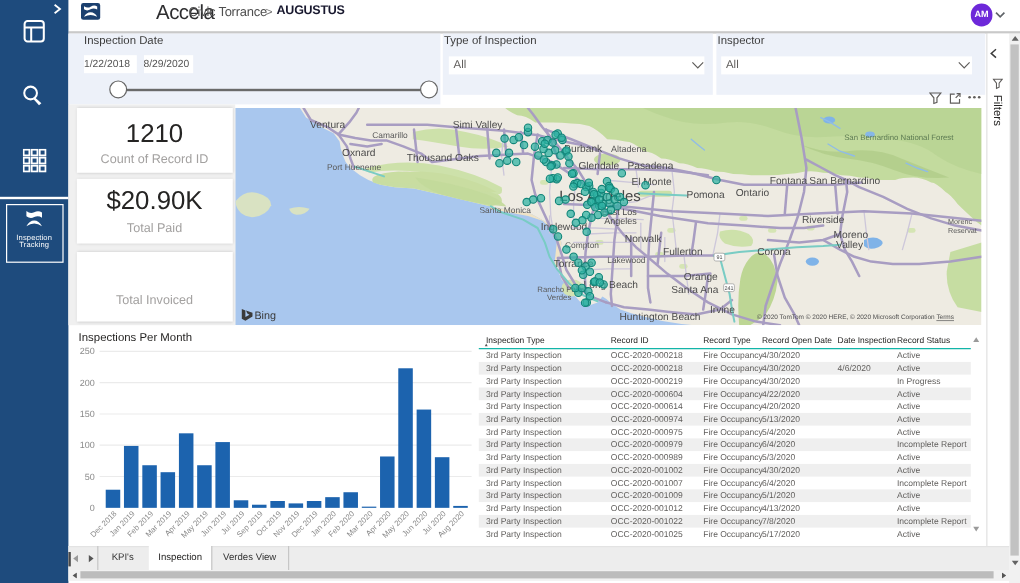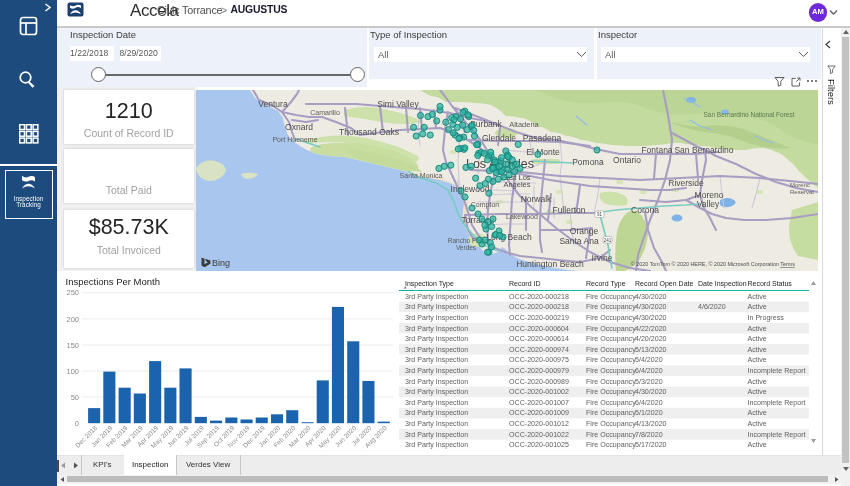--- a/index.html
+++ b/index.html
@@ -96,22 +96,22 @@
       <circle cx="6" cy="2" r="1.1" fill="#605e5c"></circle>
       <circle cx="10" cy="2" r="1.1" fill="#605e5c"></circle>
     </svg>
 
 <div class="abs" style="left:57px;top:87px;width:139px;height:184px;background:#f0f0f0;"></div>
 <div class="abs" style="left:63.5px;top:90px;width:130.5px;height:53.5px;background:#fff;box-shadow:0 0 2.5px rgba(0,0,0,0.18);"></div>
 <div class="abs" style="left:63.5px;top:149px;width:130.5px;height:53.5px;background:#fff;box-shadow:0 0 2.5px rgba(0,0,0,0.18);"></div>
 <div class="abs" style="left:63.5px;top:209.5px;width:130.5px;height:58.5px;background:#fff;box-shadow:0 0 2.5px rgba(0,0,0,0.18);"></div>
 <div class="abs" style="left:63.5px;top:99px;width:130.5px;text-align:center;font-size:21.5px;color:#252423;">1210</div>
 <div class="abs" style="left:63.5px;top:127px;width:130.5px;text-align:center;font-size:10.5px;color:#a3a1a0;">Count of Record ID</div>
+<div class="abs" style="left:63.5px;top:155px;width:130.5px;text-align:center;font-size:21.5px;color:#252423;">$20.90K</div>
 <div class="abs" style="left:63.5px;top:184px;width:130.5px;text-align:center;font-size:10.5px;color:#a3a1a0;">Total Paid</div>
-<div class="abs" style="left:63.5px;top:215px;width:130.5px;text-align:center;font-size:21.5px;color:#252423;">$85.73K</div>
 <div class="abs" style="left:63.5px;top:244px;width:130.5px;text-align:center;font-size:10.5px;color:#a3a1a0;">Total Invoiced</div>
 
 <div class="abs" style="left:196px;top:90px;width:622px;height:181px;overflow:hidden;">
 <svg width="622" height="181" viewBox="0 0 622 181" style="display:block">
 <rect width="622" height="181" fill="#eeebe2"></rect>
 <path d="M54,0 L59,8 L66,12 L74,17 L82,21 L87,28 L88,34 L90,40 L92,45 L96,50 L104,56 L111,60 L121,64 L133,66 L149,67 L179,74 L213,82 L246,88 L259,95 L267,100 L272,112 L270,124 L268,133 L272,143 L280,153 L287,161 L295,164.5 L302,162 L306,157 L309,159 L315,164 L321,168 L330,171 L341,174 L356,177.5 L372,180 L382,181 L0,181 L0,0 Z" fill="#a9c7ee"></path>
 <path d="M0,78 Q8,68 19,71 Q30,74 30,81 Q26,90 14,91 Q2,90 0,78 Z" fill="#d9e2c2"></path>
 <path d="M45,84 Q53,81 62,84 Q59,89 51,89 Q46,88 45,84 Z" fill="#d9e2c2"></path>
 <path d="M213,82 L246,88 L259,95 L267,100 L272,112 L270,124 L268,133 L266,130 L268,112 L264,101 L256,94 L244,90 L212,84 Z" fill="#efe3c6"></path>
 <path d="M225,0 H622 V98 L618,95 Q608,86 602,80 Q596,72 592,70 Q584,62 580,62 Q572,58 565,58 Q556,58 550,60 Q542,60 535,60 Q527,58 520,58 Q512,56 505,56 Q497,54 490,54 Q482,52 475,53 Q467,55 460,55 Q452,56 445,56 Q437,56 430,56 Q422,55 415,55 Q407,53 400,53 Q392,50 385,50 Q377,46 370,46 Q362,42 355,42 Q347,36 340,36 Q332,28 325,28 Q317,26 310,26 Q302,18 295,15 Q287,13 280,13 Q272,12 265,12 Q257,12 250,12 Q242,6 235,6 Q228,3 225,0 Z" fill="#c3db9e"></path>

